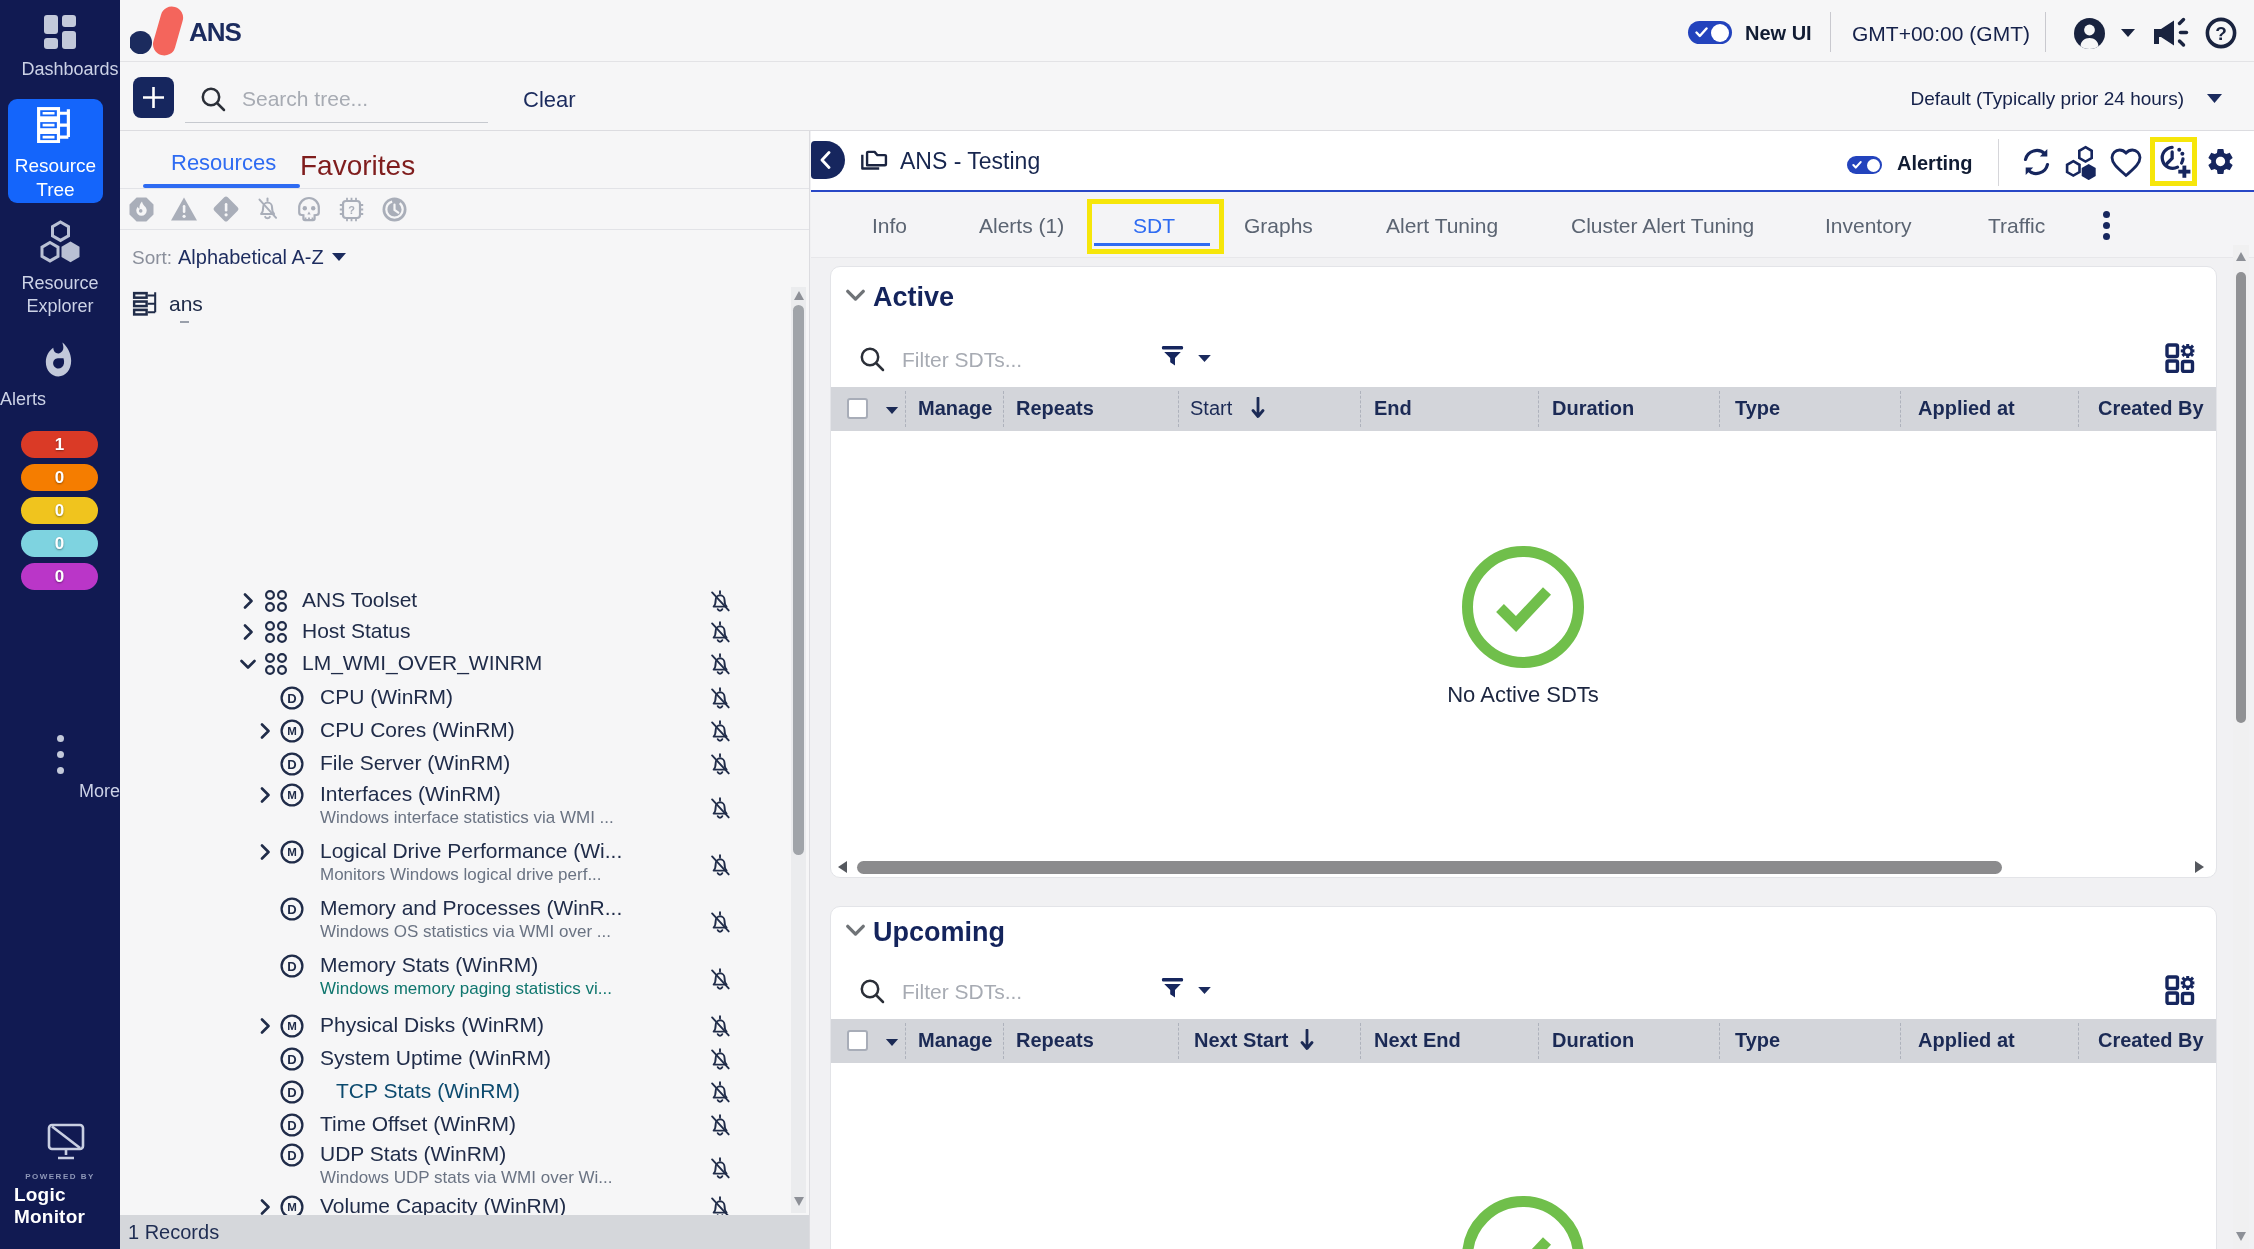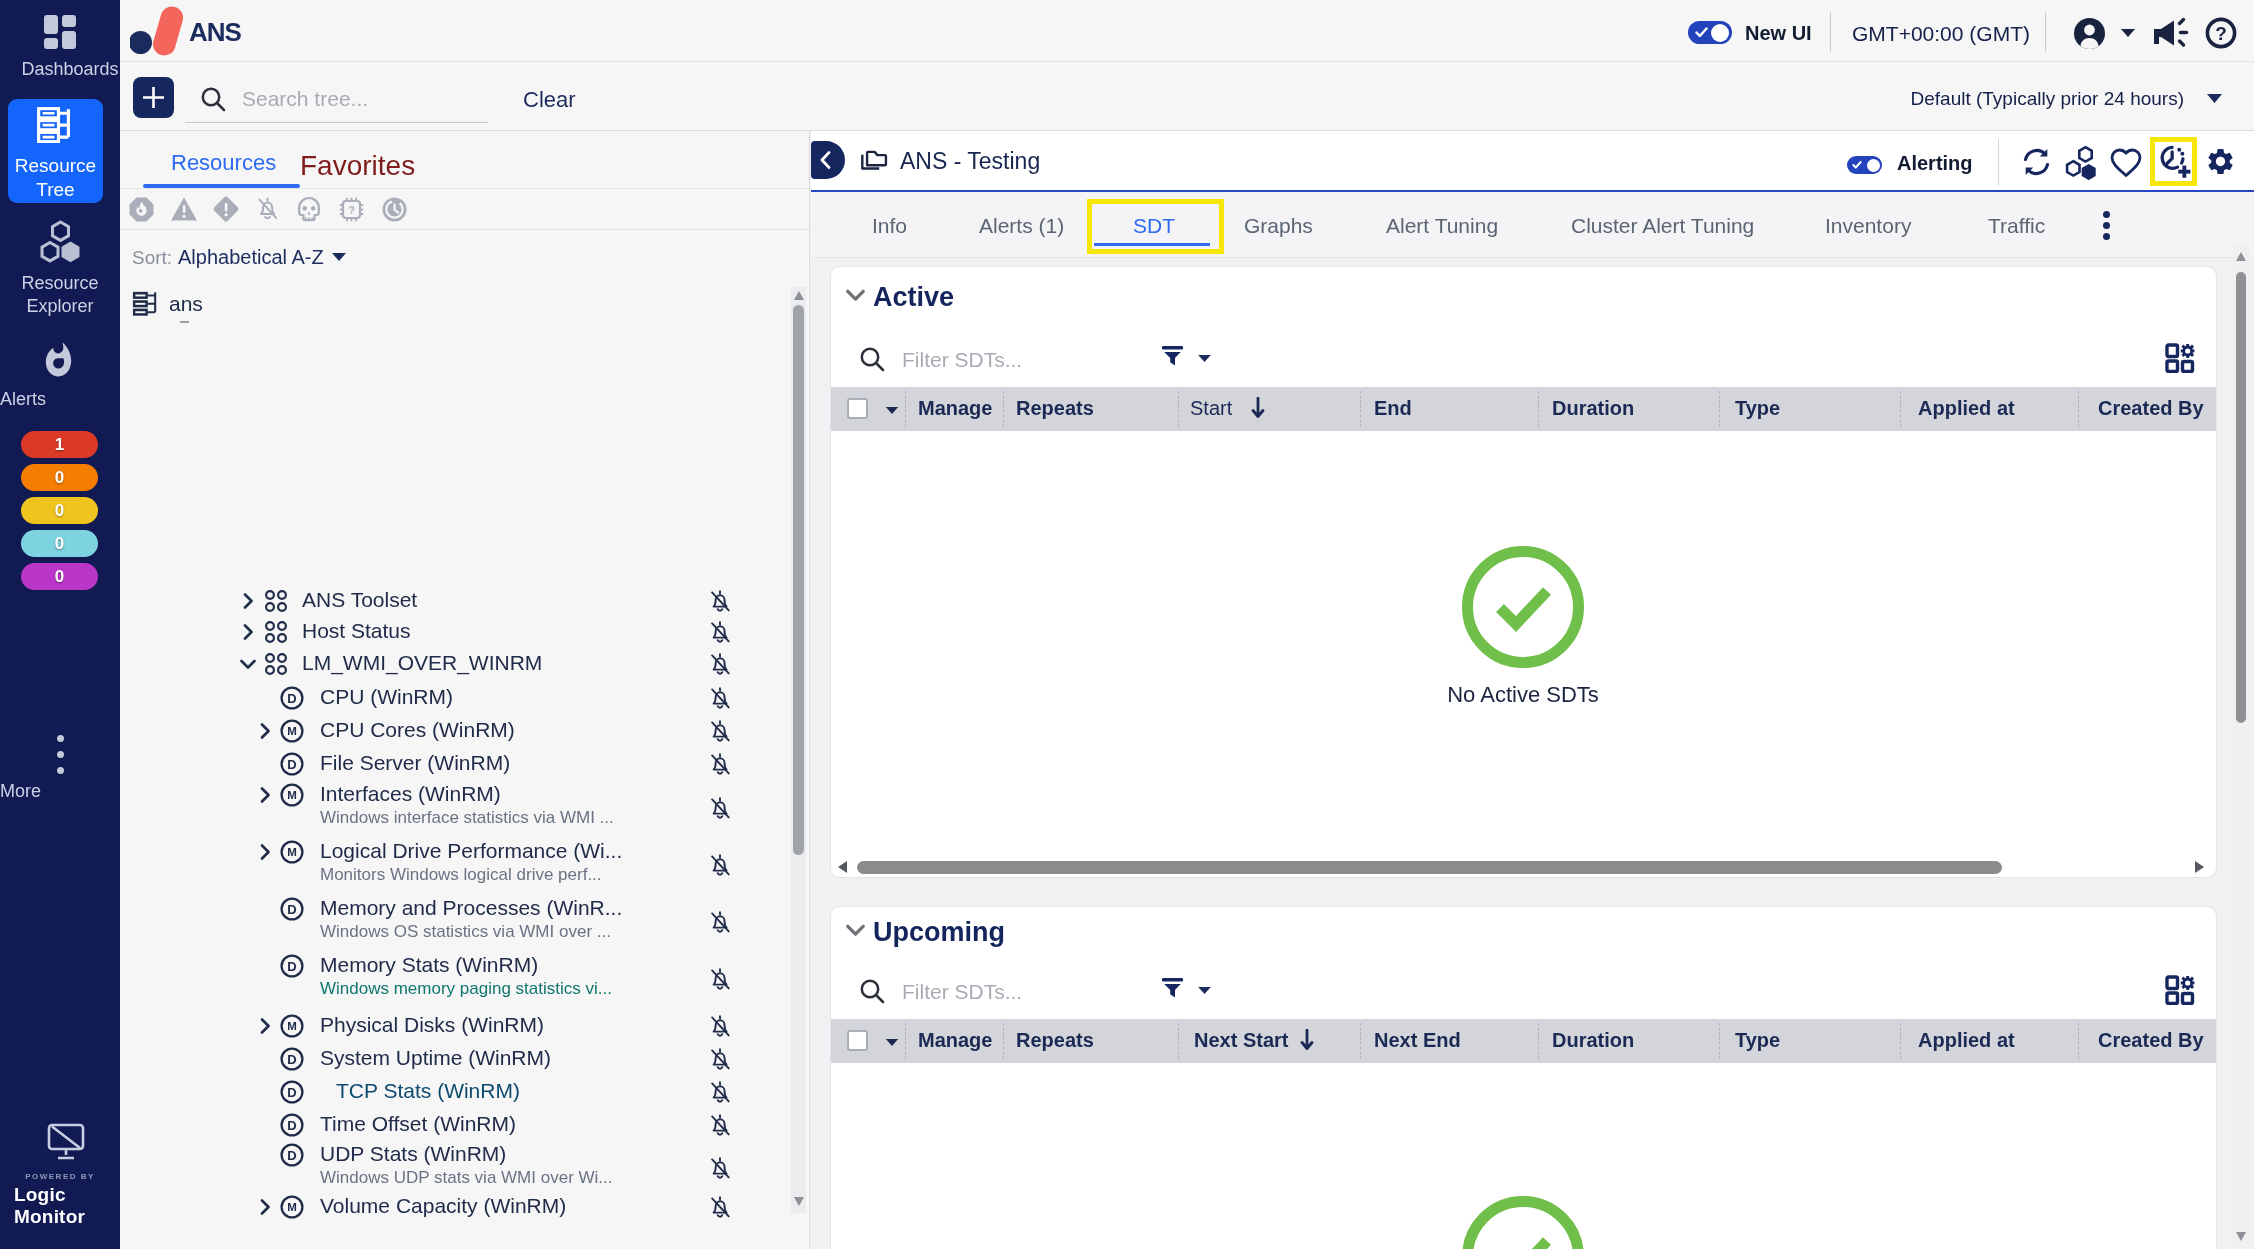--- a/index.html
+++ b/index.html
@@ -47,21 +47,21 @@
 
   <div class="abs" style="left:21px;top:431px;width:77px;height:27px;border-radius:14px;background:#da3a26;color:#fff;font-size:17px;font-weight:bold;text-align:center;line-height:27px;text-shadow:0 1px 2px rgba(0,0,0,.4)">1</div>
   <div class="abs" style="left:21px;top:464px;width:77px;height:27px;border-radius:14px;background:#f57d00;color:#fff;font-size:17px;font-weight:bold;text-align:center;line-height:27px;text-shadow:0 1px 2px rgba(0,0,0,.4)">0</div>
   <div class="abs" style="left:21px;top:497px;width:77px;height:27px;border-radius:14px;background:#f0c41e;color:#fff;font-size:17px;font-weight:bold;text-align:center;line-height:27px;text-shadow:0 1px 2px rgba(0,0,0,.4)">0</div>
   <div class="abs" style="left:21px;top:530px;width:77px;height:27px;border-radius:14px;background:#7ed3e0;color:#fff;font-size:17px;font-weight:bold;text-align:center;line-height:27px;text-shadow:0 1px 2px rgba(0,0,0,.4)">0</div>
   <div class="abs" style="left:21px;top:563px;width:77px;height:27px;border-radius:14px;background:#ba36c8;color:#fff;font-size:17px;font-weight:bold;text-align:center;line-height:27px;text-shadow:0 1px 2px rgba(0,0,0,.4)">0</div>
 
   <div class="abs" style="left:57px;top:735px;width:7px;height:7px;border-radius:50%;background:#c3c9da"></div>
   <div class="abs" style="left:57px;top:751px;width:7px;height:7px;border-radius:50%;background:#c3c9da"></div>
   <div class="abs" style="left:57px;top:767px;width:7px;height:7px;border-radius:50%;background:#c3c9da"></div>
-  <div class="abs" style="left:0;top:781px;width:120px;text-align:left;font-size:18px;color:#ccd2e6">More</div>
+  <div class="abs" style="left:0;top:781px;width:120px;text-align:right;font-size:18px;color:#ccd2e6">More</div>
 
   <svg class="abs" style="left:46px;top:1120px" width="40" height="42" viewBox="0 0 40 42" fill="none" stroke="#c9cfe2" stroke-width="2.6">
     <rect x="3" y="5" width="34" height="24" rx="3"></rect>
     <path d="M6 6.5 L34 28"></path>
     <path d="M20 29 v6 M12 38 h16"></path>
   </svg>
   <div class="abs" style="left:0;top:1172px;width:120px;text-align:center;font-size:8px;letter-spacing:1.5px;color:#8e97b8;font-weight:bold">POWERED BY</div>
   <div class="abs" style="left:14px;top:1184px;font-size:19px;font-weight:bold;color:#fff;letter-spacing:.2px">Logic</div>
   <div class="abs" style="left:14px;top:1206px;font-size:19px;font-weight:bold;color:#fff;letter-spacing:.2px">Monitor</div>
 </div>
@@ -429,20 +429,21 @@
   <div class="abs" style="left:200px;top:1063px;font-size:21px;color:#202c49">Volume Capacity (WinRM)</div>
   <svg class="abs" style="left:588px;top:1064px" width="24" height="24" viewBox="0 0 24 24">
       <use href="#bell"></use>
     </svg>
 
   <div class="abs" style="left:671px;top:156px;width:15px;height:926px;background:#ebecee"></div>
   <div class="abs" style="left:674px;top:160px;width:0;height:0;border-left:5px solid transparent;border-right:5px solid transparent;border-bottom:9px solid #8d9097"></div>
   <div class="abs" style="left:673px;top:174px;width:11px;height:550px;border-radius:6px;background:#a0a4a9"></div>
   <div class="abs" style="left:674px;top:1066px;width:0;height:0;border-left:5px solid transparent;border-right:5px solid transparent;border-top:9px solid #8d9097"></div>
 
+  <div class="abs" style="left:0;top:1084px;width:690px;height:34px;background:#d5d7db;font-size:20px;color:#1e2c52;line-height:34px;padding-left:8px">1 Records</div>
 </div>
 
 <div class="abs" style="left:811px;top:131px;width:1443px;height:1118px;background:#f1f1f3;overflow:hidden">
 
   <div class="abs" style="left:0;top:0;width:1443px;height:59px;background:#fff"></div>
   <div class="abs" style="left:0;top:59px;width:1443px;height:2px;background:#2847c6"></div>
 
   <div class="abs" style="left:0;top:10px;width:34px;height:38px;background:#16265e;border-radius:4px 20px 20px 4px">
     <svg class="abs" style="left:9px;top:10px" width="11" height="18" viewBox="0 0 11 18">
         <path d="M9 1.5 L2 9 L9 16.5" fill="none" stroke="#fff" stroke-width="2.8" stroke-linecap="round" stroke-linejoin="round"></path>

